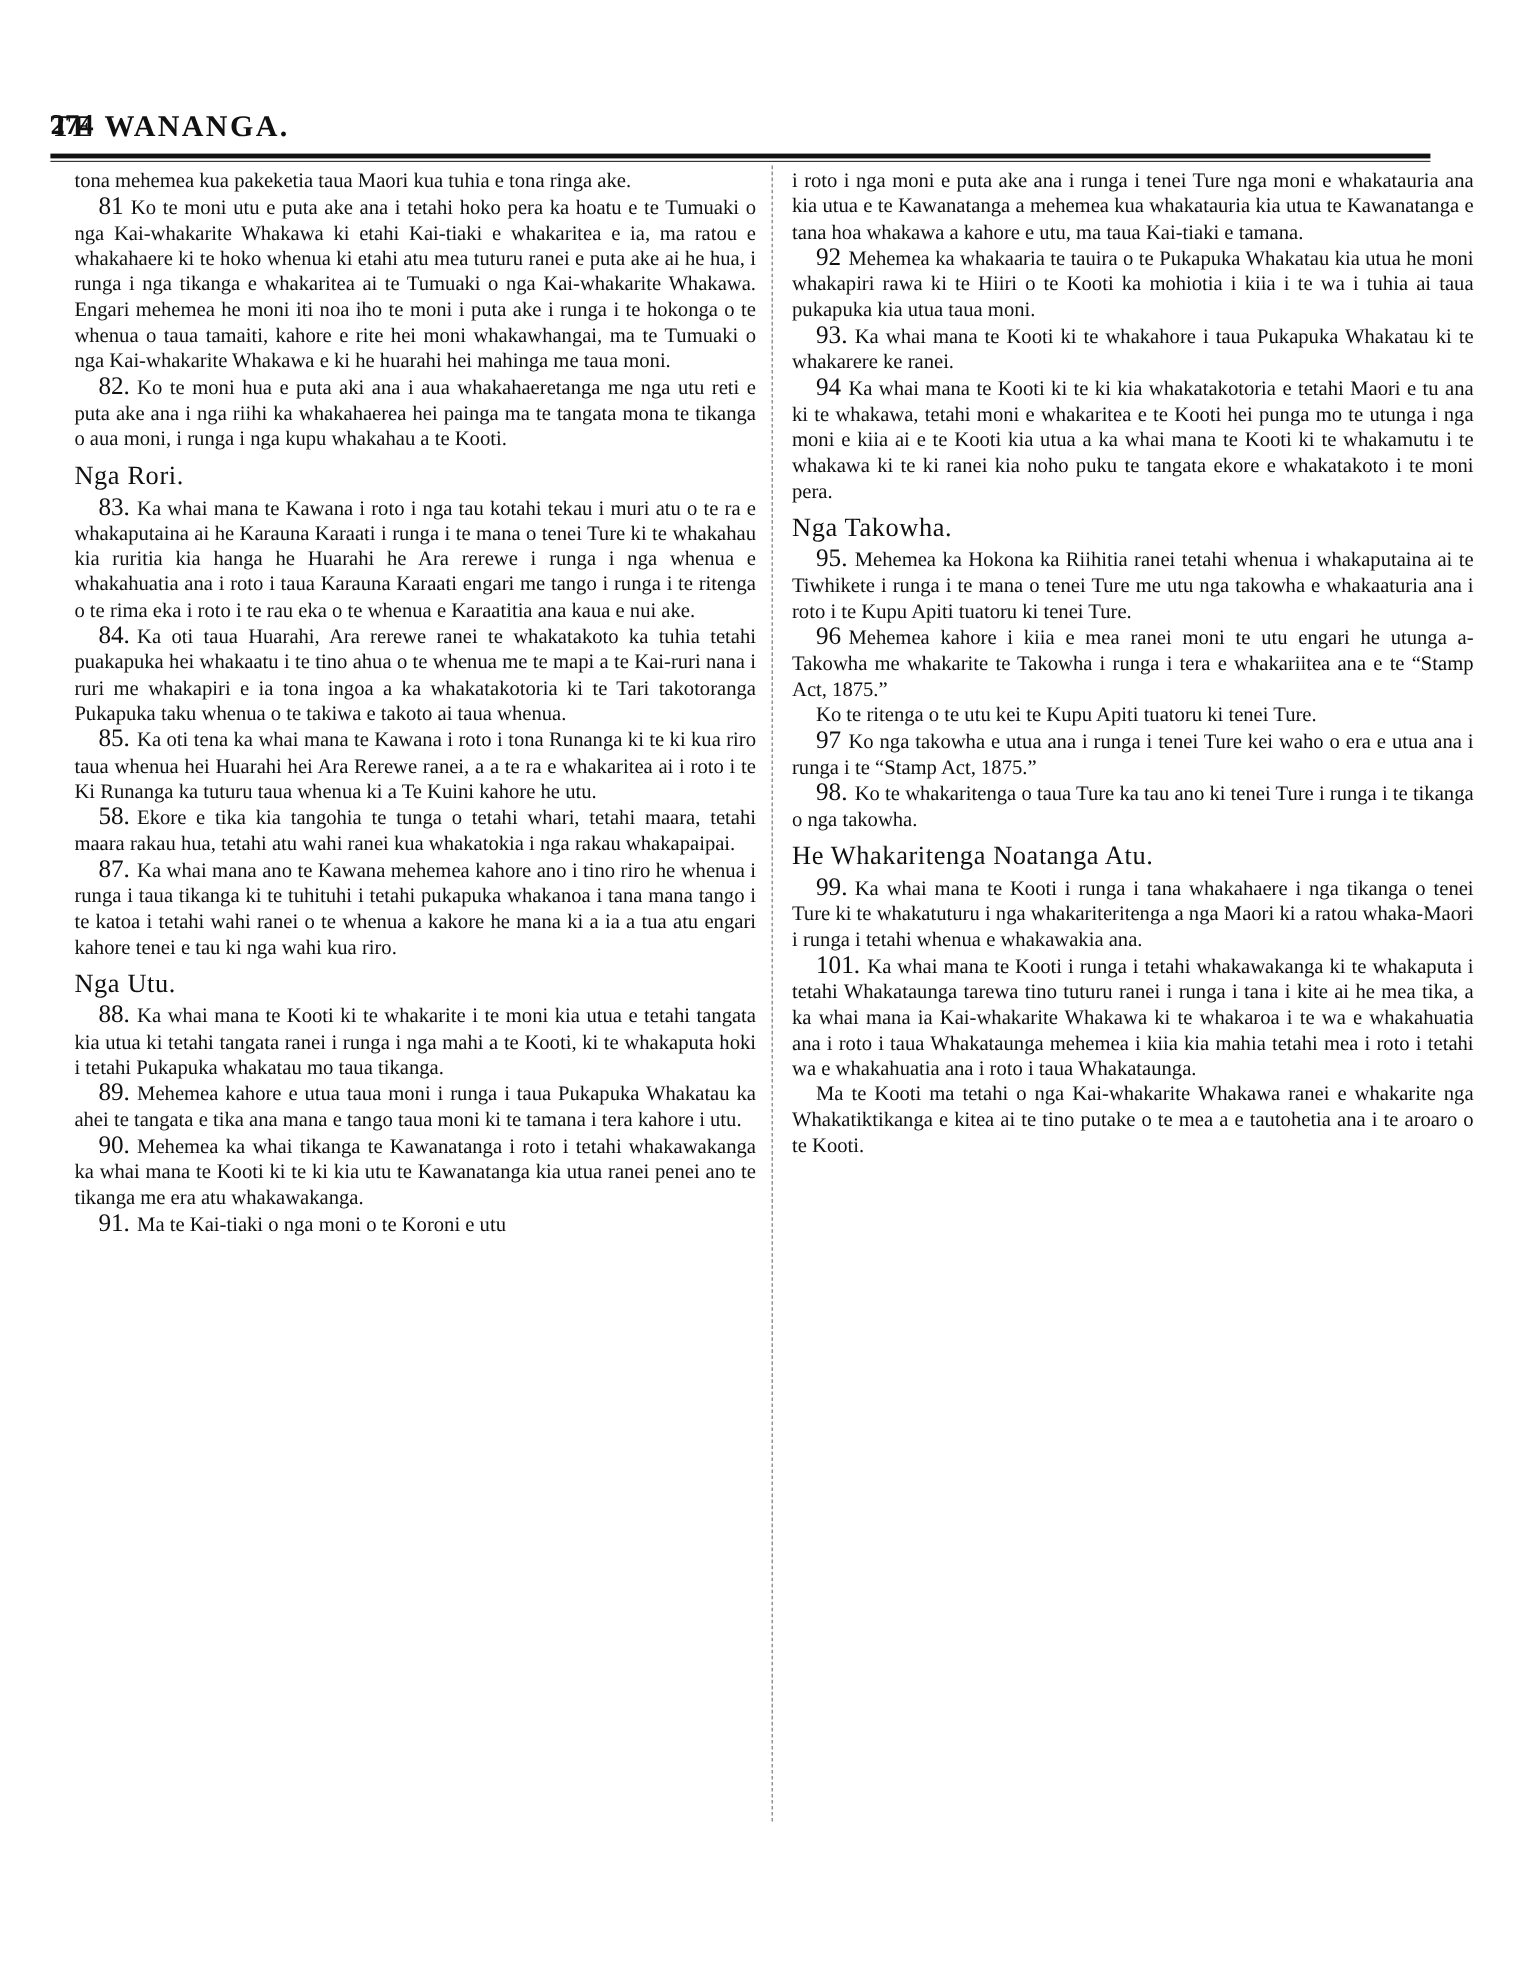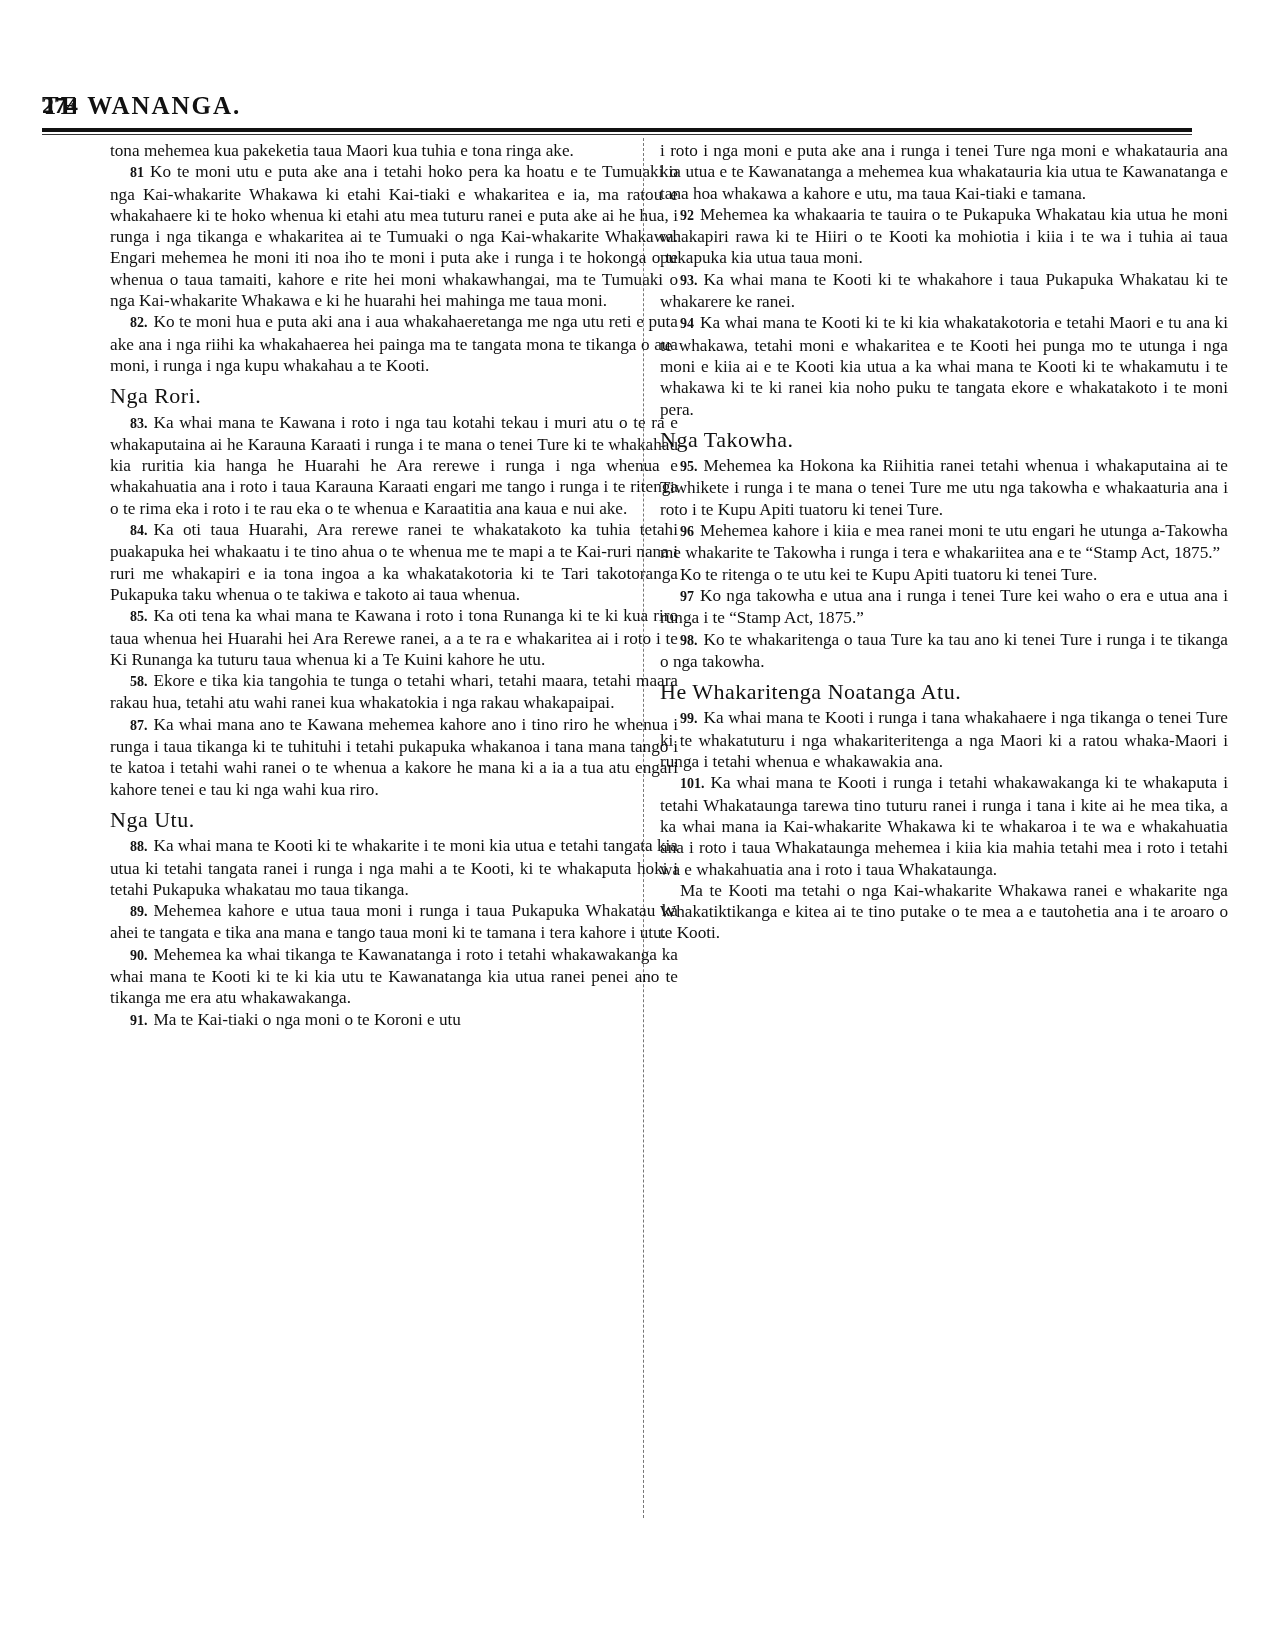--- a/index.html
+++ b/index.html
@@ -24,25 +24,25 @@
     position: absolute; left: 42px; top: 134px; width: 1150px; height: 1px; background: #333;
   }
   .col-divider {
     position: absolute; left: 643px; top: 138px; width: 0; height: 1380px;
     border-left: 1px dashed #777;
   }
   .column {
     position: absolute; top: 140px; width: 568px;
     font-size: 17.2px; line-height: 21.3px; text-align: justify;
   }
-  .col-left { left: 62px; margin-left: 48px; }
+  .col-left { left: 62px; }
   .col-right { left: 660px; }
   .para { margin: 0; text-indent: 20px; }
   .para.noindent { text-indent: 0; }
-  .sec-num { font-weight: bold; font-size: 14px; margin-right: 6px; }
+  .sec-num { font-weight: normal; font-size: 21px; margin-right: 6px; }
   .heading {
     text-align: left; font-size: 22px; margin: 9px 0 5px 0; letter-spacing: 0.5px;
   }
 </style>
 </head>
 <body>
 
 <div class="header">
   <span class="page-num">274</span>
   <div class="running-title">TE WANANGA.</div>

